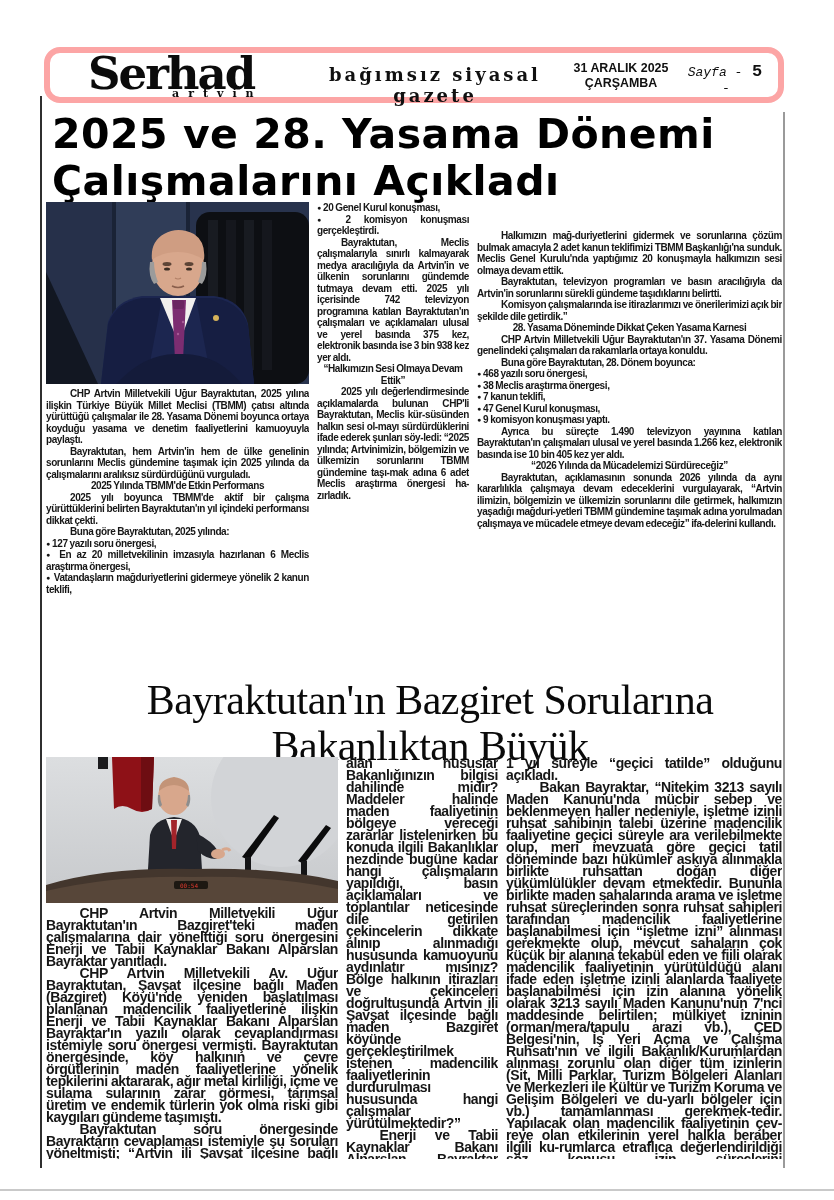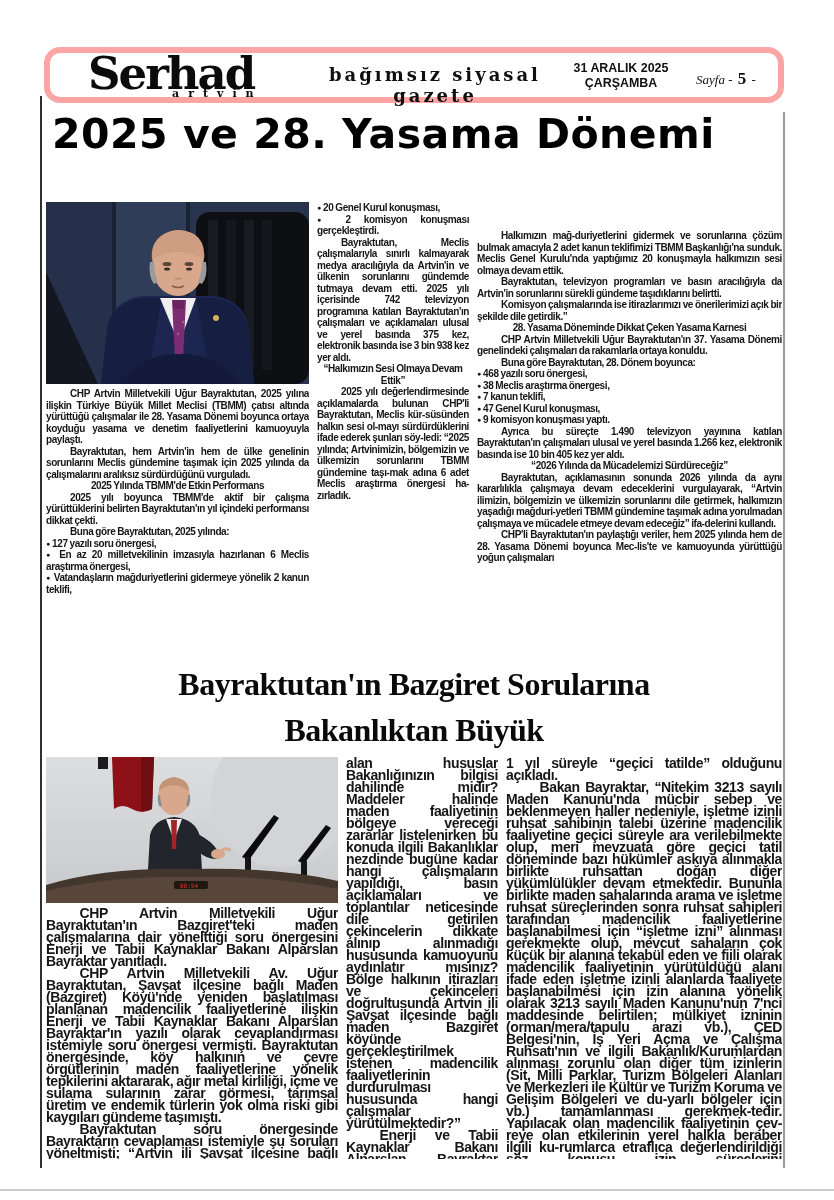--- a/index.html
+++ b/index.html
@@ -16,30 +16,30 @@
             border-radius:16px;box-sizing:border-box;display:flex;align-items:center;background:#fff;}
   .logo-wrap{position:relative;margin-left:38px;width:220px;height:52px;}
   .logo-main{font-family:"DejaVu Serif",serif;font-weight:bold;font-size:45px;line-height:50px;
              letter-spacing:-2px;color:#0b0b0b;}
   .logo-sub{position:absolute;left:84px;bottom:1px;font-family:"DejaVu Serif",serif;font-weight:bold;
             font-size:11px;letter-spacing:9px;color:#0b0b0b;}
   .tagline{flex:1;text-align:center;font-family:"DejaVu Serif",serif;font-weight:bold;font-size:18px;
            letter-spacing:3px;color:#101010;margin-top:20px;}
   .date-block{width:118px;text-align:center;font-weight:bold;font-size:13.5px;line-height:15px;
               color:#101010;transform:scaleX(0.92);}
-  .page-label{width:92px;text-align:center;font-family:Liberation Serif, serif;font-style:italic;
+  .page-label{width:92px;text-align:center;font-family:Liberation Mono, monospace;font-style:italic;
               font-size:13px;color:#101010;margin-right:6px;margin-top:8px;}
   .pl-num{font-weight:bold;font-size:17px;font-style:normal;padding:0 2px;}
 
   
   .headline1{position:absolute;left:44px;top:103px;width:740px;margin:8px;text-align:left;
              font-family:"DejaVu Sans",sans-serif;font-weight:bold;font-size:41px;line-height:47px;
              letter-spacing:0.5px;color:#000;}
-  .headline2{position:absolute;left:44px;top:661px;width:740px;margin:0;text-align:center;
-             font-family:"Liberation Serif",serif;font-weight:bold;font-size:32px;line-height:46px;
+  .headline2{position:absolute;left:44px;top:661px;width:740px;margin:16px;text-align:center;
+             font-family:"Liberation Serif",serif;font-weight:normal;font-size:42px;line-height:46px;
              letter-spacing:-0.5px;color:#0a0a0a;}
 
   
   .article{position:absolute;left:46px;width:736px;display:flex;gap:8px;overflow:hidden;}
   .a1{top:202px;height:462px;}
   .a2{top:757px;height:402px;}
   .col{overflow:hidden;}
   .c1a{width:263px;}  .c1b{width:152px;}  .c1c{flex:1;margin-top:28px;}
   .c2a{width:292px;}  .c2b{width:152px;}  .c2c{flex:1;}
 
@@ -77,20 +77,21 @@
     </div>
     <div class="page-label">
       <span class="pl-pre">Sayfa -</span>
       <span class="pl-num">5</span>
       <span class="pl-suf">-</span>
     </div>
   </header>
 
   <h1 class="headline1">
     <span>2025 ve 28. Yasama Dönemi</span><br>
+    <span>Çalışmalarını Açıkladı</span>
   </h1>
 
   <section class="article a1">
     <div class="col c1a">
       <div class="photo photo1">
         <svg width="263" height="182" viewBox="0 0 263 182" xmlns="http://www.w3.org/2000/svg">
           <rect width="263" height="182" fill="#2c3850"></rect>
           <rect x="0" y="0" width="66" height="182" fill="#26304a"></rect>
           <rect x="66" y="0" width="4" height="182" fill="#1a2336"></rect>
           <rect x="70" y="0" width="70" height="182" fill="#303d58"></rect>
@@ -153,21 +154,20 @@
           <div class="para p">CHP Artvin Milletvekili Uğur Bayraktutan'ın 37. Yasama Dönemi genelindeki çalışmaları da rakamlarla ortaya konuldu.</div>
           <div class="para p">Buna göre Bayraktutan, 28. Dönem boyunca:</div>
           <div class="para b"><span class="bullet-dot">●</span> 468 yazılı soru önergesi,</div>
           <div class="para b"><span class="bullet-dot">●</span> 38 Meclis araştırma önergesi,</div>
           <div class="para b"><span class="bullet-dot">●</span> 7 kanun teklifi,</div>
           <div class="para b"><span class="bullet-dot">●</span> 47 Genel Kurul konuşması,</div>
           <div class="para b"><span class="bullet-dot">●</span> 9 komisyon konuşması yaptı.</div>
           <div class="para p">Ayrıca bu süreçte 1.490 televizyon yayınına katılan Bayraktutan'ın çalışmaları ulusal ve yerel basında 1.266 kez, elektronik basında ise 10 bin 405 kez yer aldı.</div>
           <div class="para sub">“2026 Yılında da Mücadelemizi Sürdüreceğiz”</div>
           <div class="para p">Bayraktutan, açıklamasının sonunda 2026 yılında da aynı kararlılıkla çalışmaya devam edeceklerini vurgulayarak, “Artvin ilimizin, bölgemizin ve ülkemizin sorunlarını dile getirmek, halkımızın yaşadığı mağduri-yetleri TBMM gündemine taşımak adına yorulmadan çalışmaya ve mücadele etmeye devam edeceğiz” ifa-delerini kullandı.</div>
-          <div class="para p">CHP'li Bayraktutan'ın paylaştığı veriler, hem 2025 yılında hem de 28. Yasama Dönemi boyunca Mec-lis'te ve kamuoyunda yürüttüğü yoğun çalışmaları</div>
         </div>
     </div>
   </section>
 
   <h2 class="headline2">
     <span>Bayraktutan'ın Bazgiret Sorularına</span><br>
     <span>Bakanlıktan Büyük</span>
   </h2>
 
   <section class="article a2">

